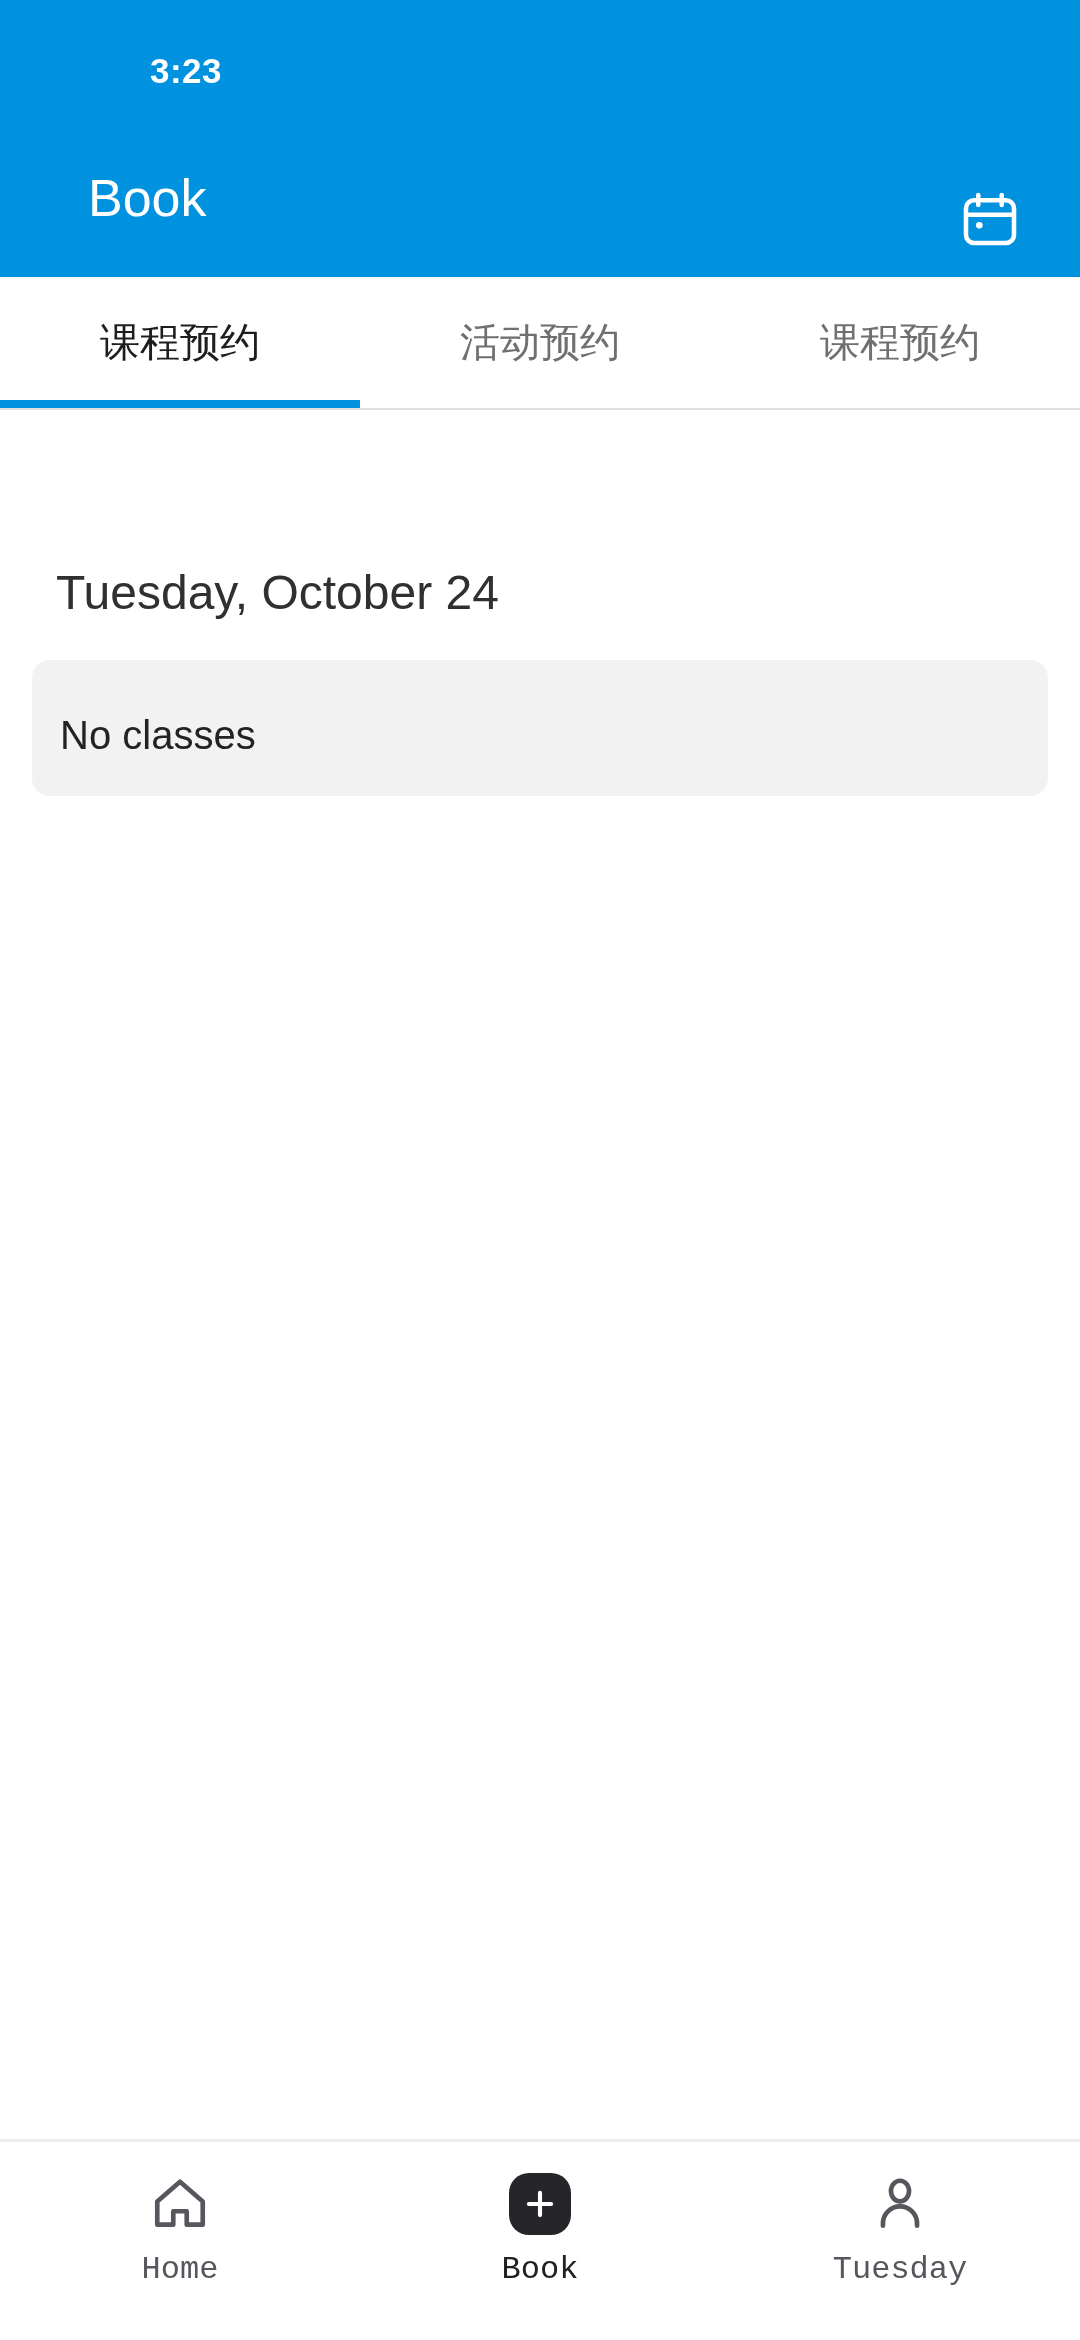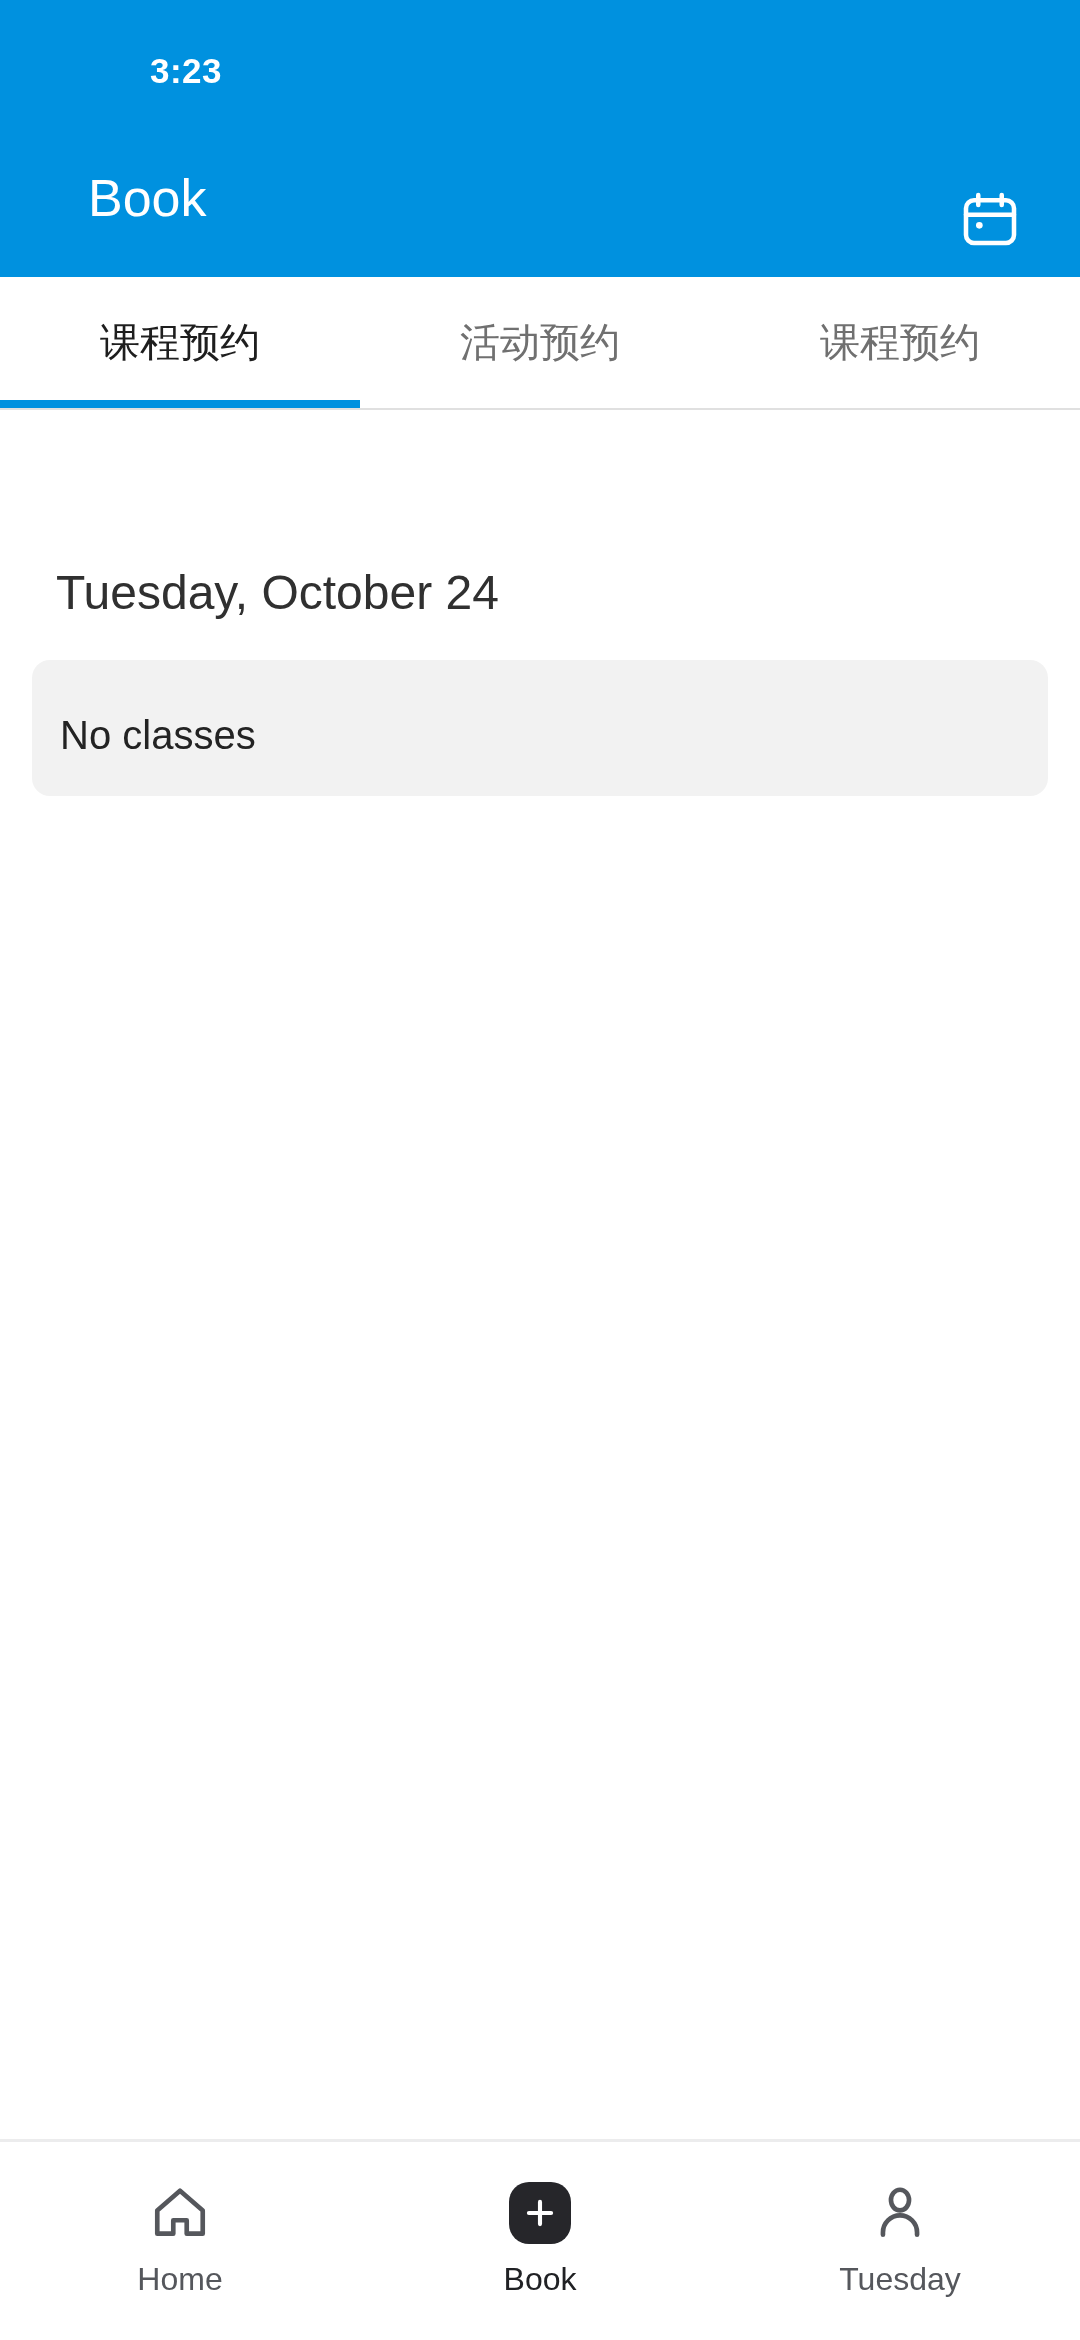--- a/index.html
+++ b/index.html
@@ -70,21 +70,21 @@
   .empty-card-label {
     position:absolute; left:28px; top:38px;
     font-size:40px; color:#232323; line-height:58px;margin-top:8px;
   }
 
   
   .bottomnav {
     position:absolute; left:0; top:2139px; width:1080px; height:201px;
     background:#ffffff; border-top:3px solid #ececed;
   }
-  .nav-row { display:flex; width:1080px; height:168px; padding-top:33px; }
+  .nav-row { display:flex; width:1080px; height:168px; padding-top:24px;font-family:Liberation Mono, monospace; }
   .nav-item {
     flex:1 1 0; display:flex; flex-direction:column;
     align-items:center; justify-content:flex-start;
   }
   .nav-icon {
     width:76px; height:76px;
     display:flex; align-items:center; justify-content:center;
   }
   .nav-label {
     margin-top:8px; font-size:32px; color:#55575c; line-height:40px;

